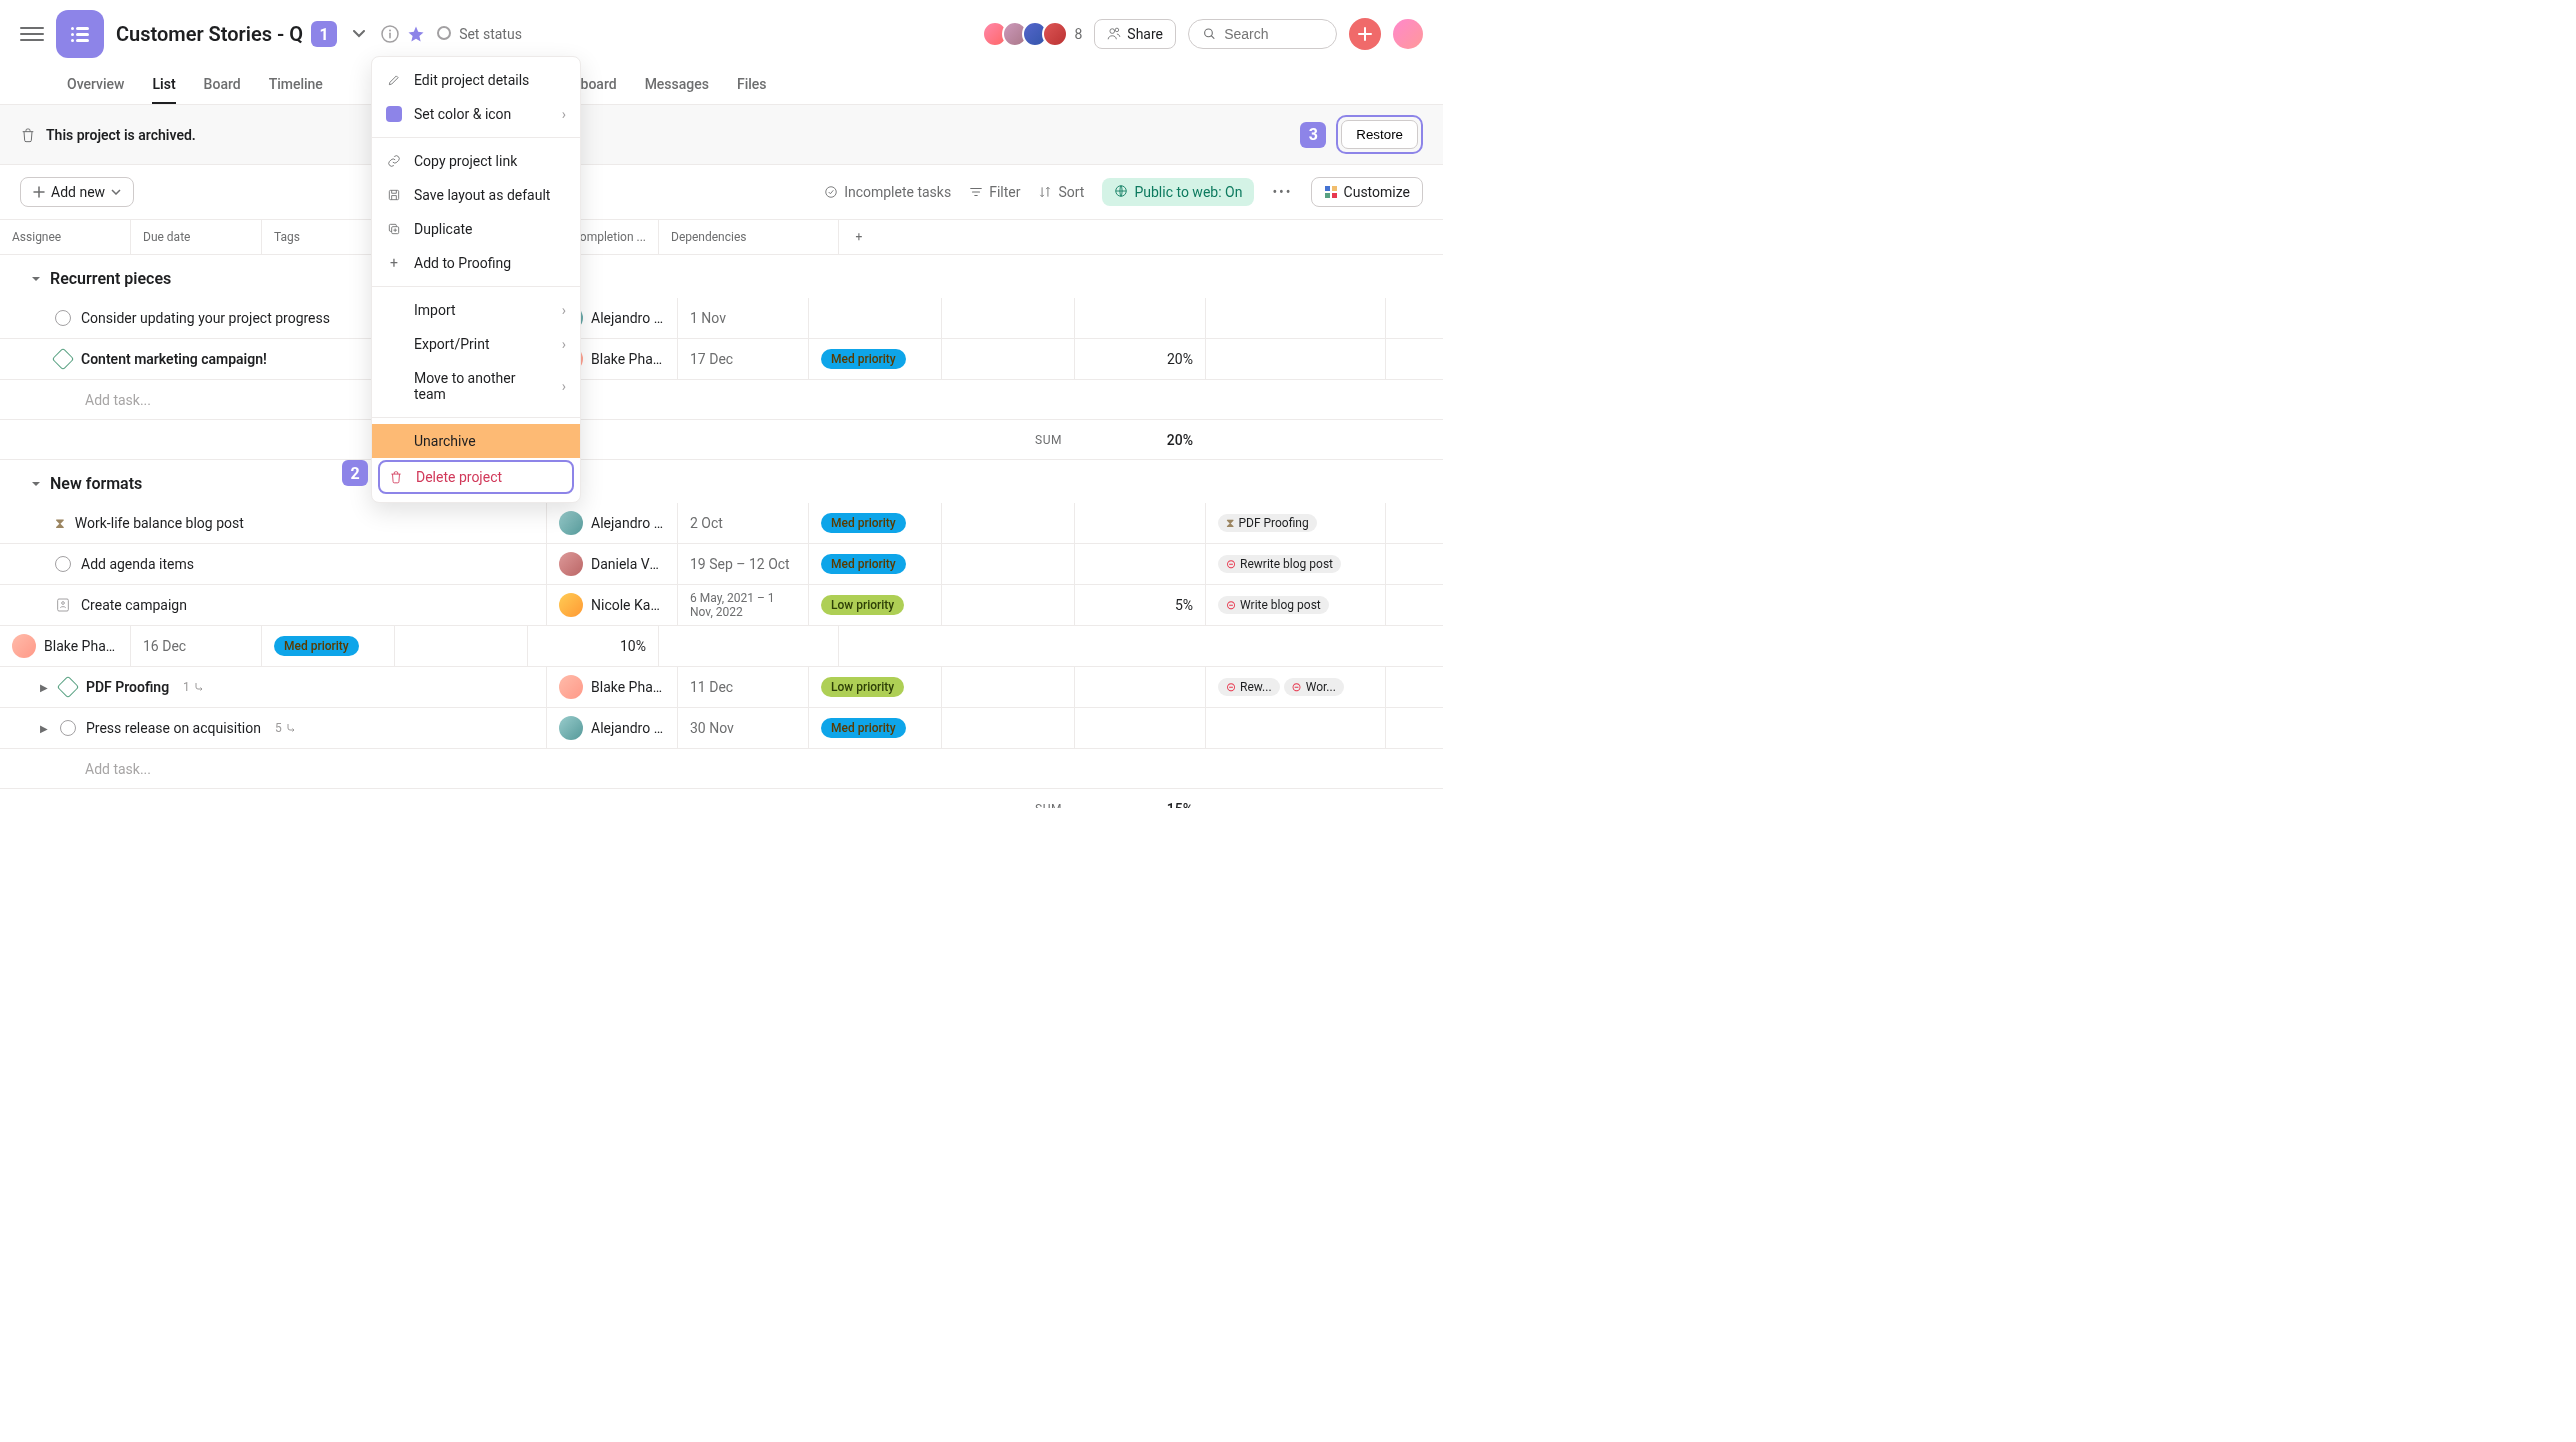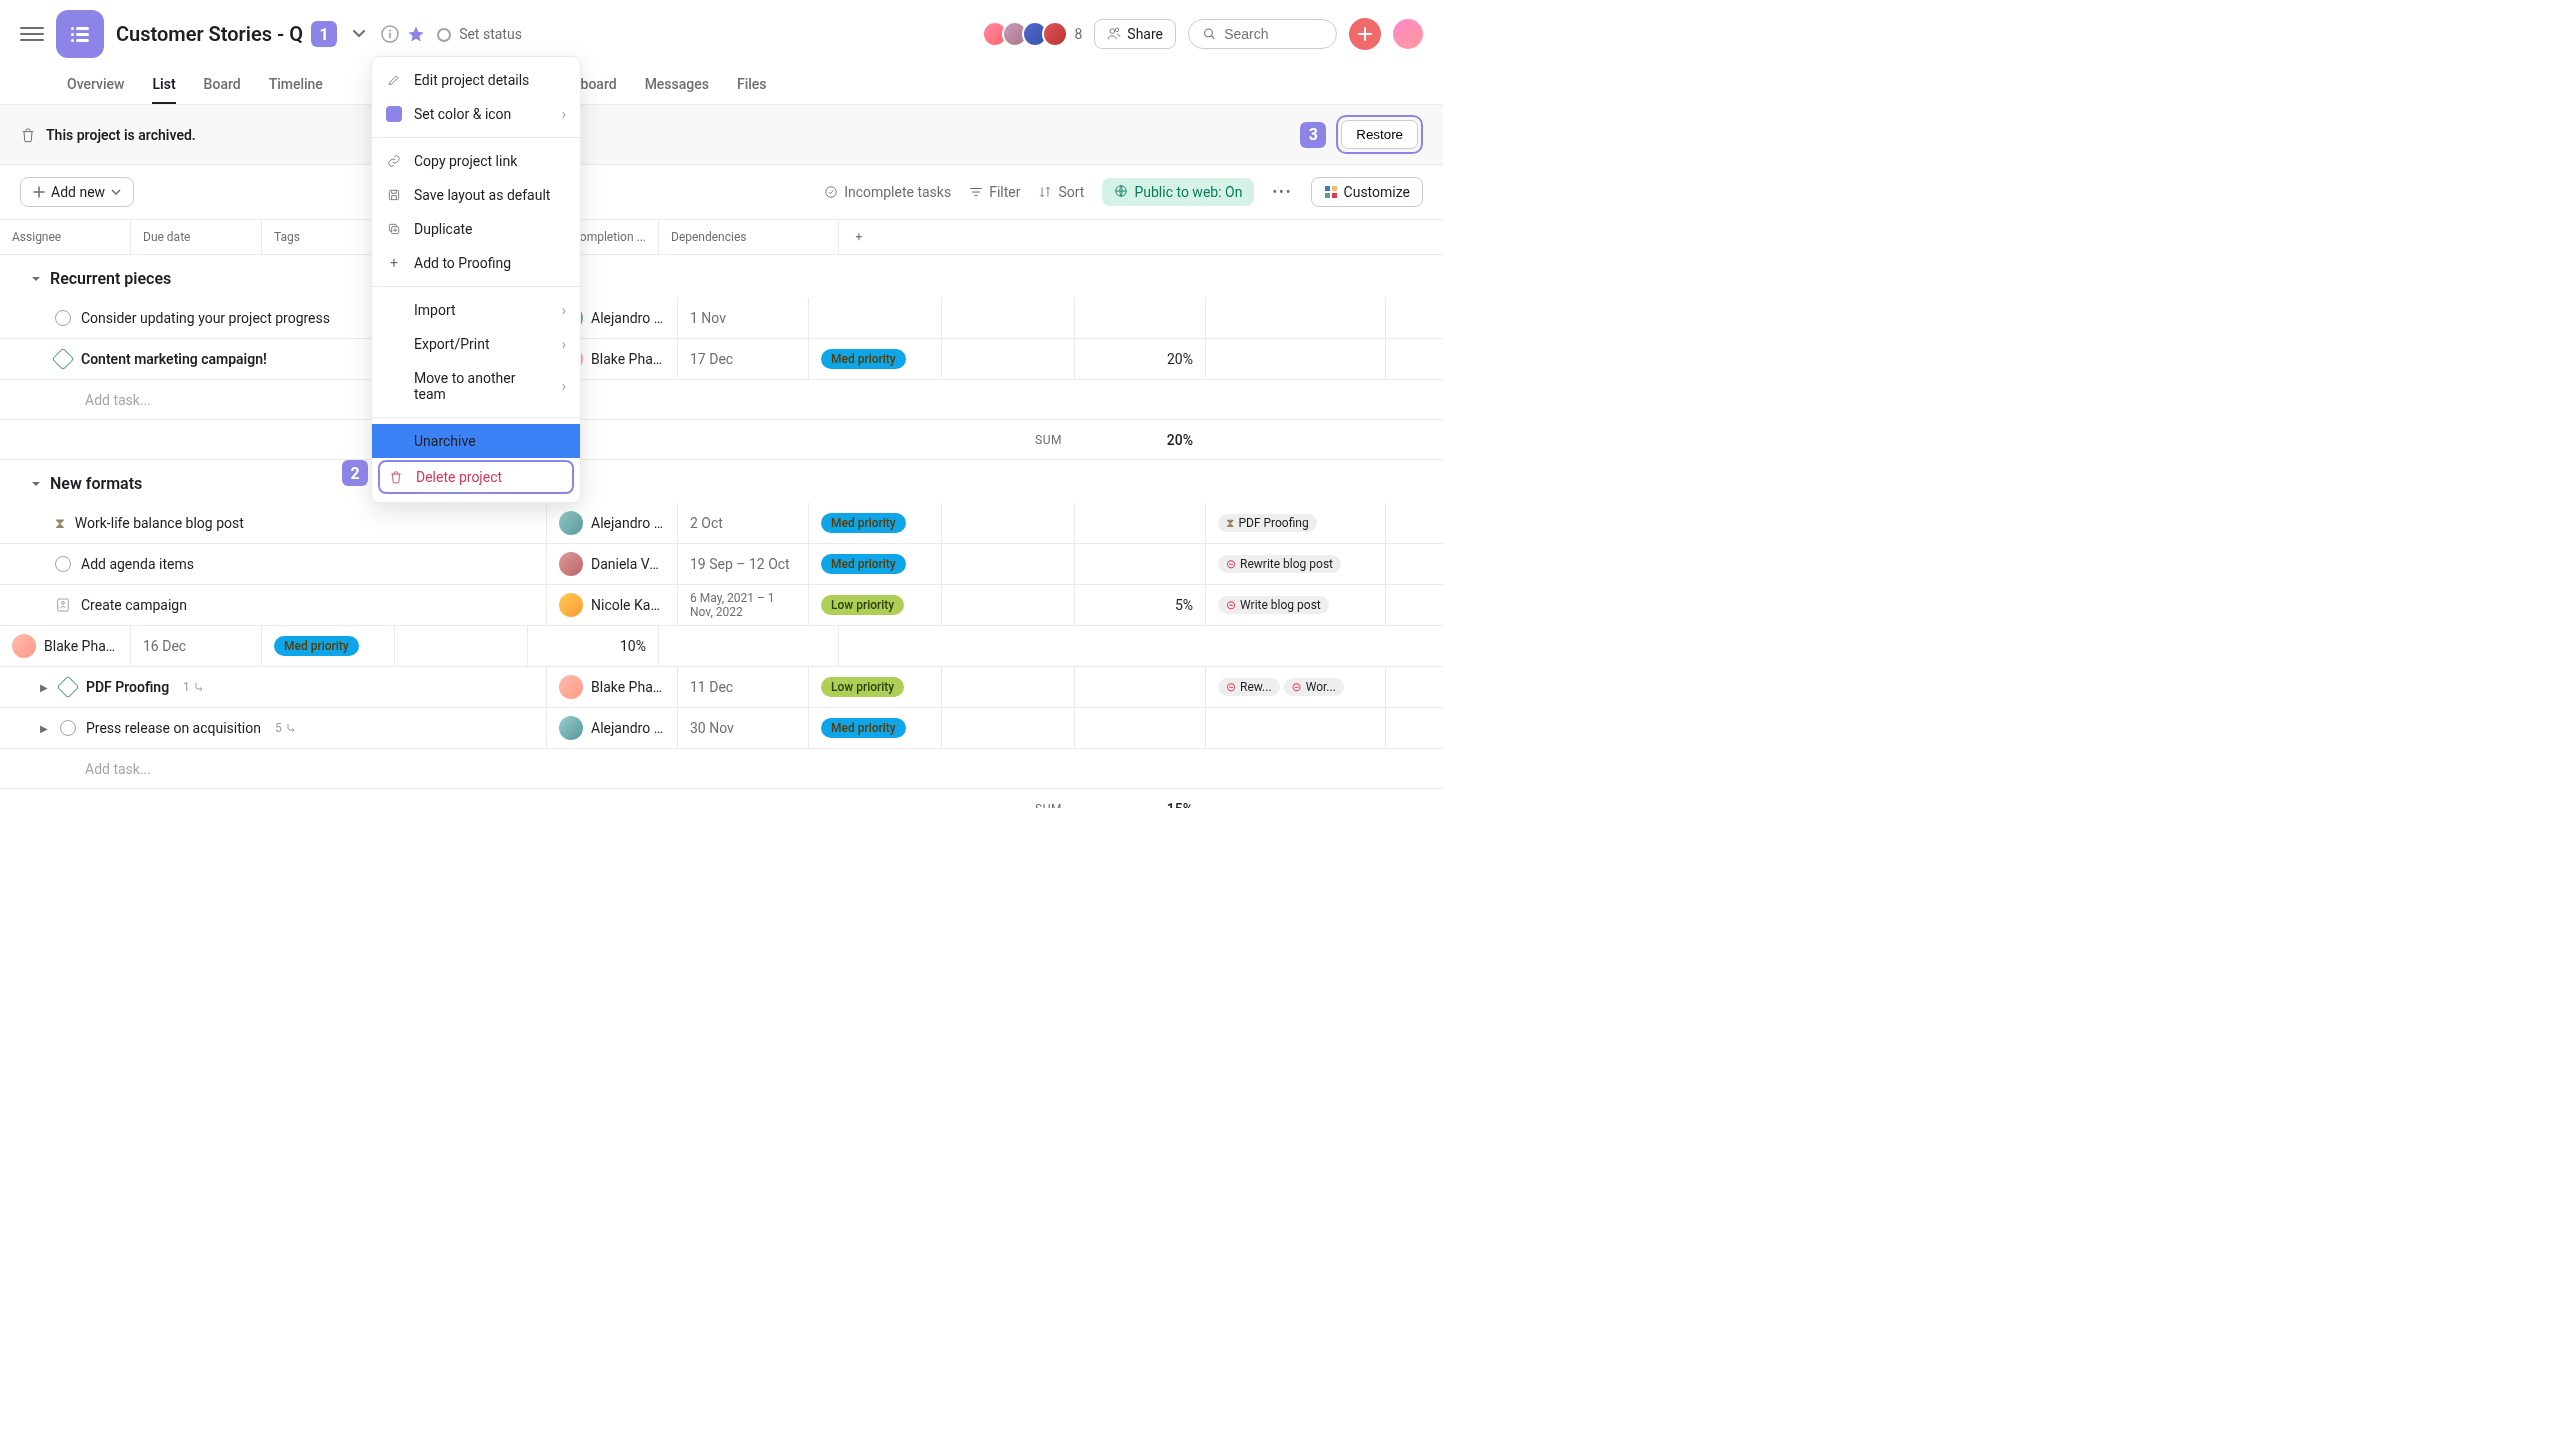--- a/index.html
+++ b/index.html
@@ -15,21 +15,21 @@
 .topbar { display: flex; align-items: center; padding: 10px 20px 4px 20px; gap: 12px; }
 .hamburger { width: 24px; height: 24px; display: flex; flex-direction: column; justify-content: center; gap: 4px; cursor: pointer; }
 .hamburger span { height: 2px; background: #6d6e6f; border-radius: 1px; }
 .project-icon { width: 48px; height: 48px; background: #8d84e8; border-radius: 12px; display: flex; align-items: center; justify-content: center; }
 .project-title { font-size: 20px; font-weight: 600; }
 .title-area { display: flex; align-items: center; gap: 8px; }
 .badge-num { background: #8d84e8; color: #fff; font-weight: 700; border-radius: 6px; width: 26px; height: 26px; display: inline-flex; align-items: center; justify-content: center; font-size: 16px; }
 .chevron-btn { width: 28px; height: 28px; border-radius: 6px; display: flex; align-items: center; justify-content: center; cursor: pointer; }
 .icon-gray { color: #6d6e6f; }
 .star { color: #8d84e8; }
-.set-status { display: flex; align-items: flex-end; gap: 8px; color: #6d6e6f; cursor: pointer; }
+.set-status { display: flex; align-items: flex-start; gap: 8px; color: #6d6e6f; cursor: pointer; }
 .status-circle { width: 14px; height: 14px; border: 2px solid #a2a0a2; border-radius: 50%; }
 .spacer { flex: 1; }
 .avatars { display: flex; align-items: center; }
 .avatar { width: 26px; height: 26px; border-radius: 50%; margin-left: -6px; border: 2px solid #fff; }
 .av1 { background: linear-gradient(135deg,#f8a,#f66); }
 .av2 { background: linear-gradient(135deg,#c9b,#a78); }
 .av3 { background: linear-gradient(135deg,#56c,#35a); }
 .av4 { background: linear-gradient(135deg,#d55,#b33); }
 .member-count { margin-left: 6px; color: #6d6e6f; }
 .btn-out { border: 1px solid #cfcbcb; border-radius: 8px; padding: 6px 12px; display: flex; align-items: center; gap: 6px; cursor: pointer; background: #fff; color: #1e1f21; }
@@ -81,21 +81,21 @@
 .check-circle { width: 16px; height: 16px; border: 1.5px solid #a2a0a2; border-radius: 50%; flex-shrink: 0; position: relative; }
 .check-circle.milestone { border-radius: 3px; transform: rotate(45deg); border-color: #58a182; }
 .hourglass { color: #9c8662; }
 .bold-t { font-weight: 600; }
 .add-task-row { color: #a7a5a5; padding-left: 85px; height: 40px; display: flex; align-items: center; border-bottom: 1px solid #edeae9; }
 .sum-row { display: flex; height: 40px; align-items: center; border-bottom: 1px solid #edeae9; }
 .sum-label { width: 1074px; text-align: right; padding-right: 12px; color: #6d6e6f; font-size: 12px; letter-spacing: 0.5px; }
 .sum-val { width: 131px; text-align: right; padding-right: 12px; font-weight: 500; }
 .dropdown { position: absolute; top: 56px; left: 371px; width: 210px; background: #fff; border: 1px solid #edeae9; border-radius: 8px; box-shadow: 0 8px 24px rgba(0,0,0,.12); z-index: 100; padding: 6px 0; }
 .dd-item { display: flex; align-items: center; gap: 12px; padding: 9px 14px; cursor: pointer; color: #1e1f21; }
-.dd-item:hover, .dd-item.hover { background: #3b82f6; }
+.dd-item:hover, .dd-item.hover { background: #fdba74; }
 .dd-item.danger { color: #d1395a; }
 .dd-item.danger-outline { border: 2px solid #8d84e8; border-radius: 8px; margin: 2px 6px; padding: 7px 8px; }
 .dd-sep { height: 1px; background: #edeae9; margin: 6px 0; }
 .dd-icon { width: 16px; height: 16px; display: flex; align-items: center; justify-content: center; color: #6d6e6f; flex-shrink: 0; }
 .dd-color { width: 16px; height: 16px; background: #8d84e8; border-radius: 4px; }
 .dd-arrow { margin-left: auto; color: #a2a0a2; }
 .subtask-count { color: #9c9a9a; font-size: 12px; display: flex; align-items: center; gap: 3px; margin-left:4px;}
 .expand-tri { color: #6d6e6f; font-size: 10px; width:10px; }
 svg { display: block; }
 .clip { white-space: nowrap; overflow: hidden; text-overflow: ellipsis; }

